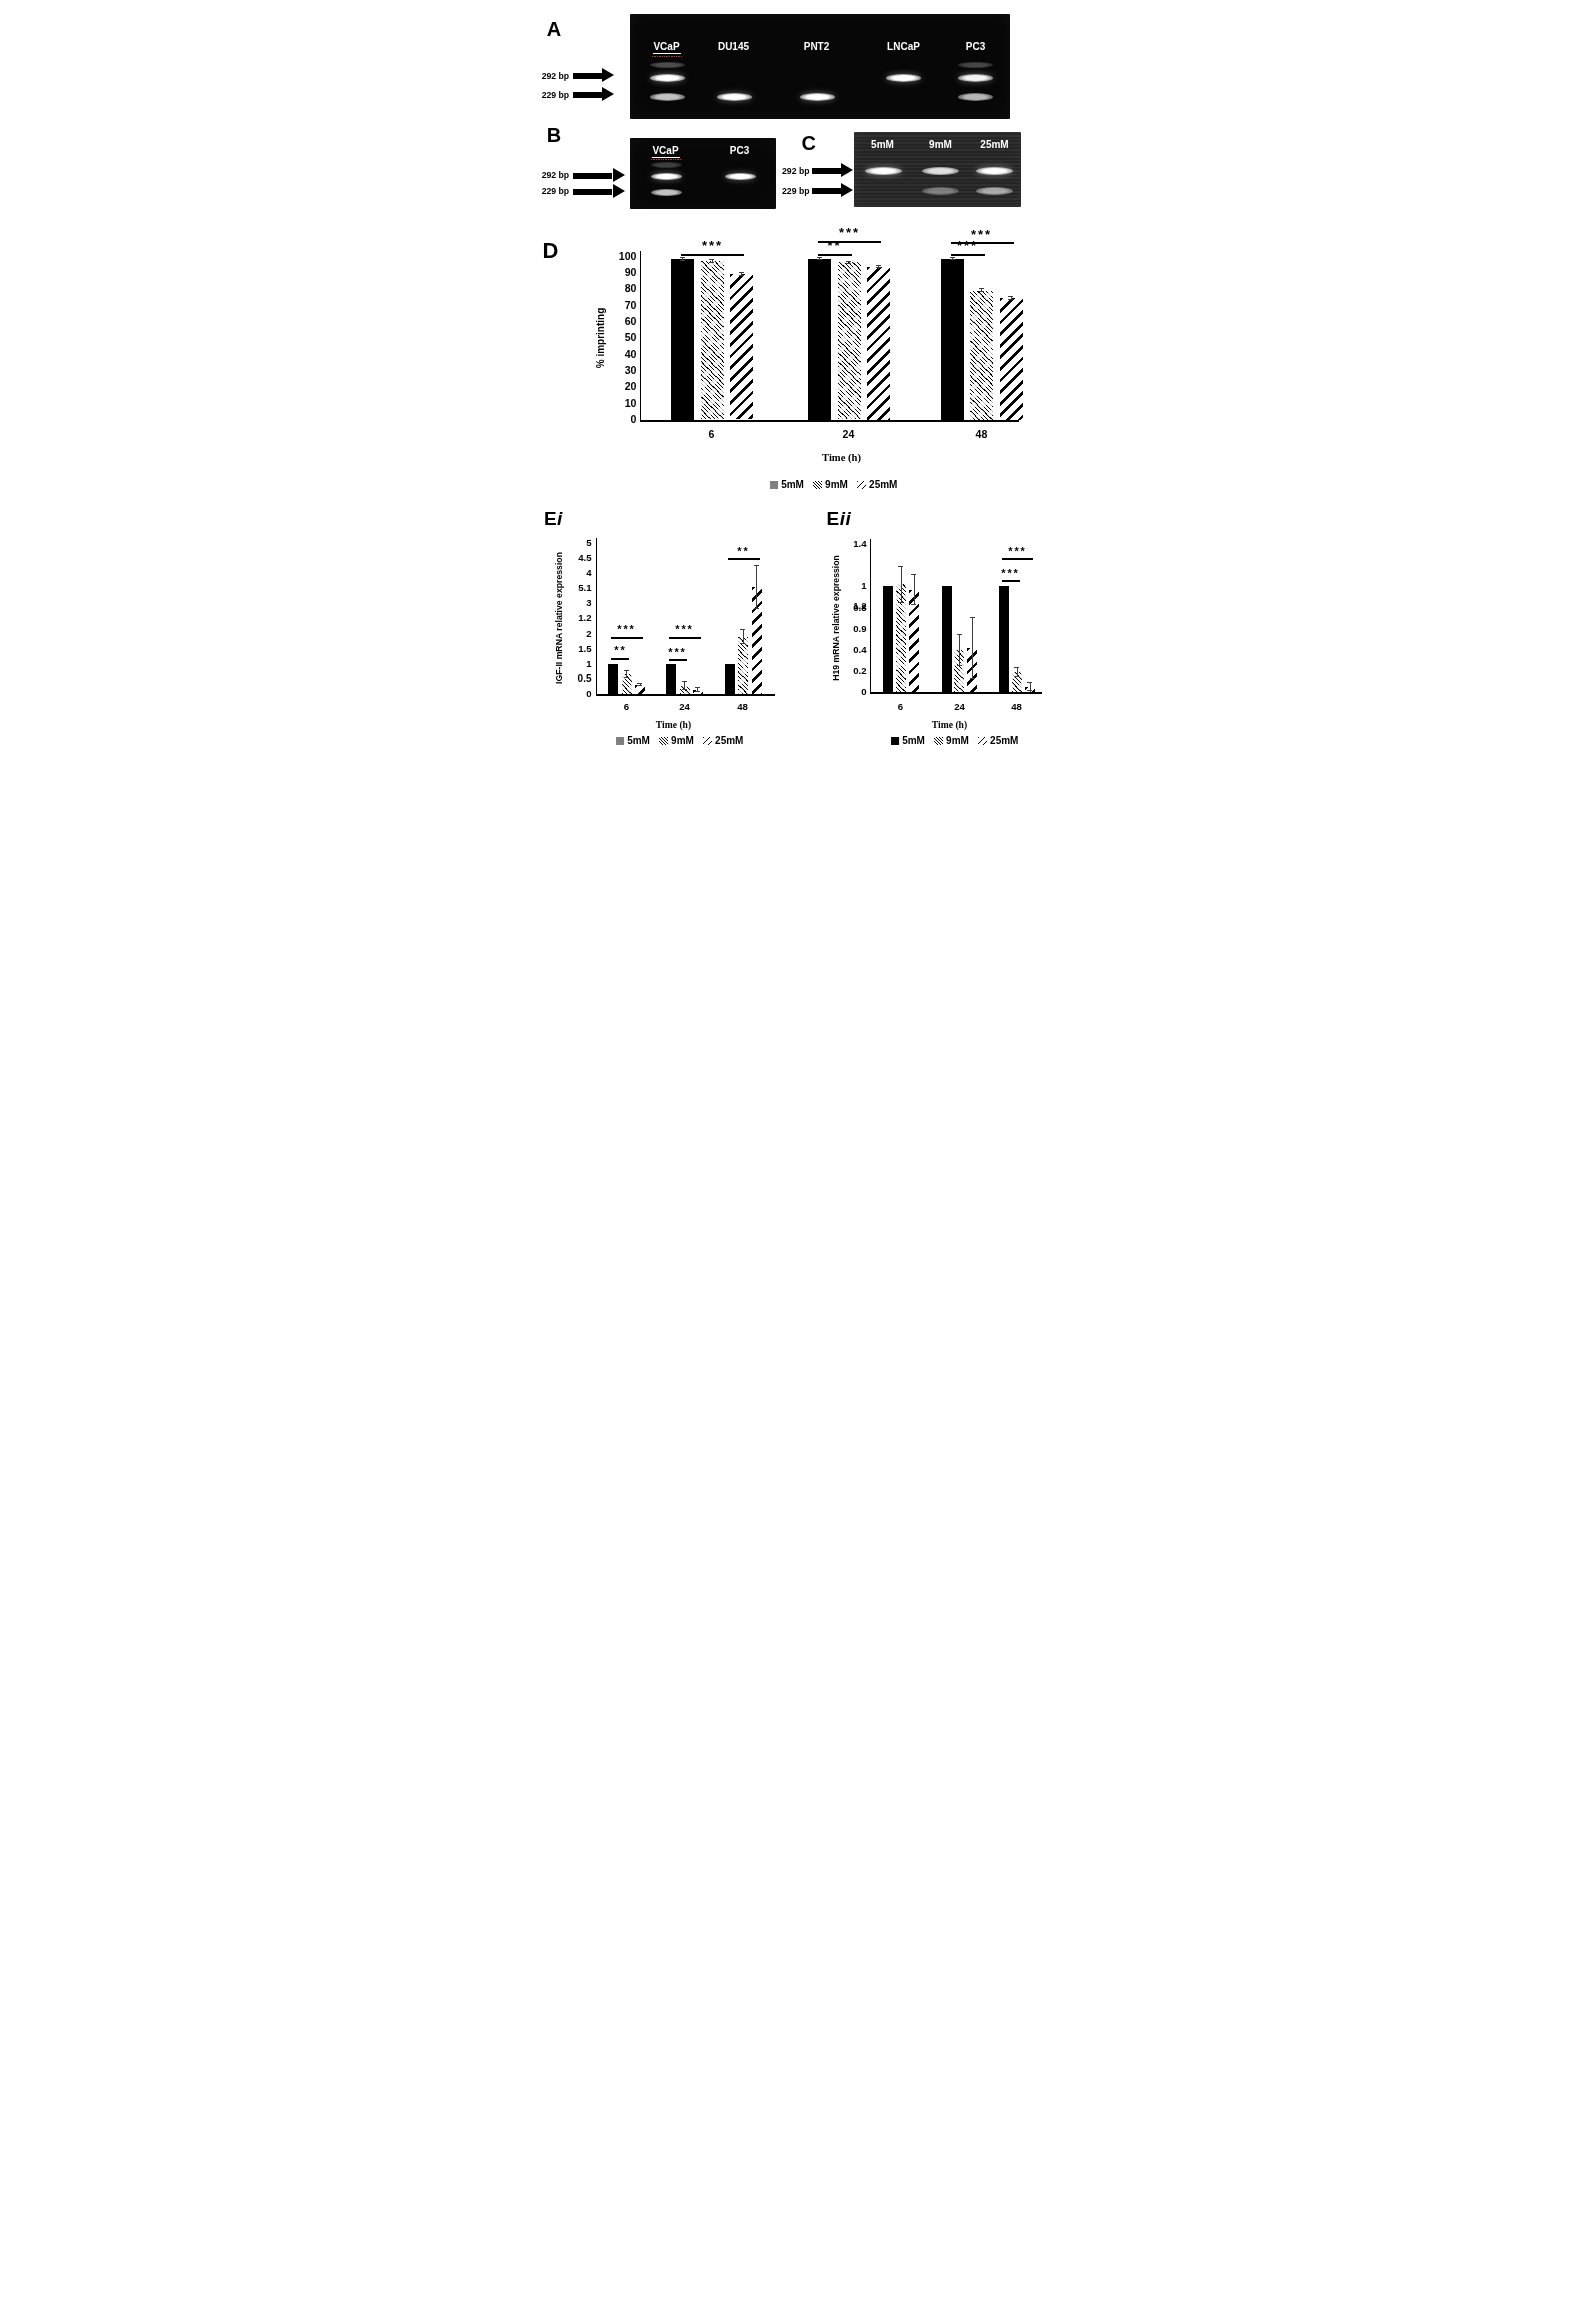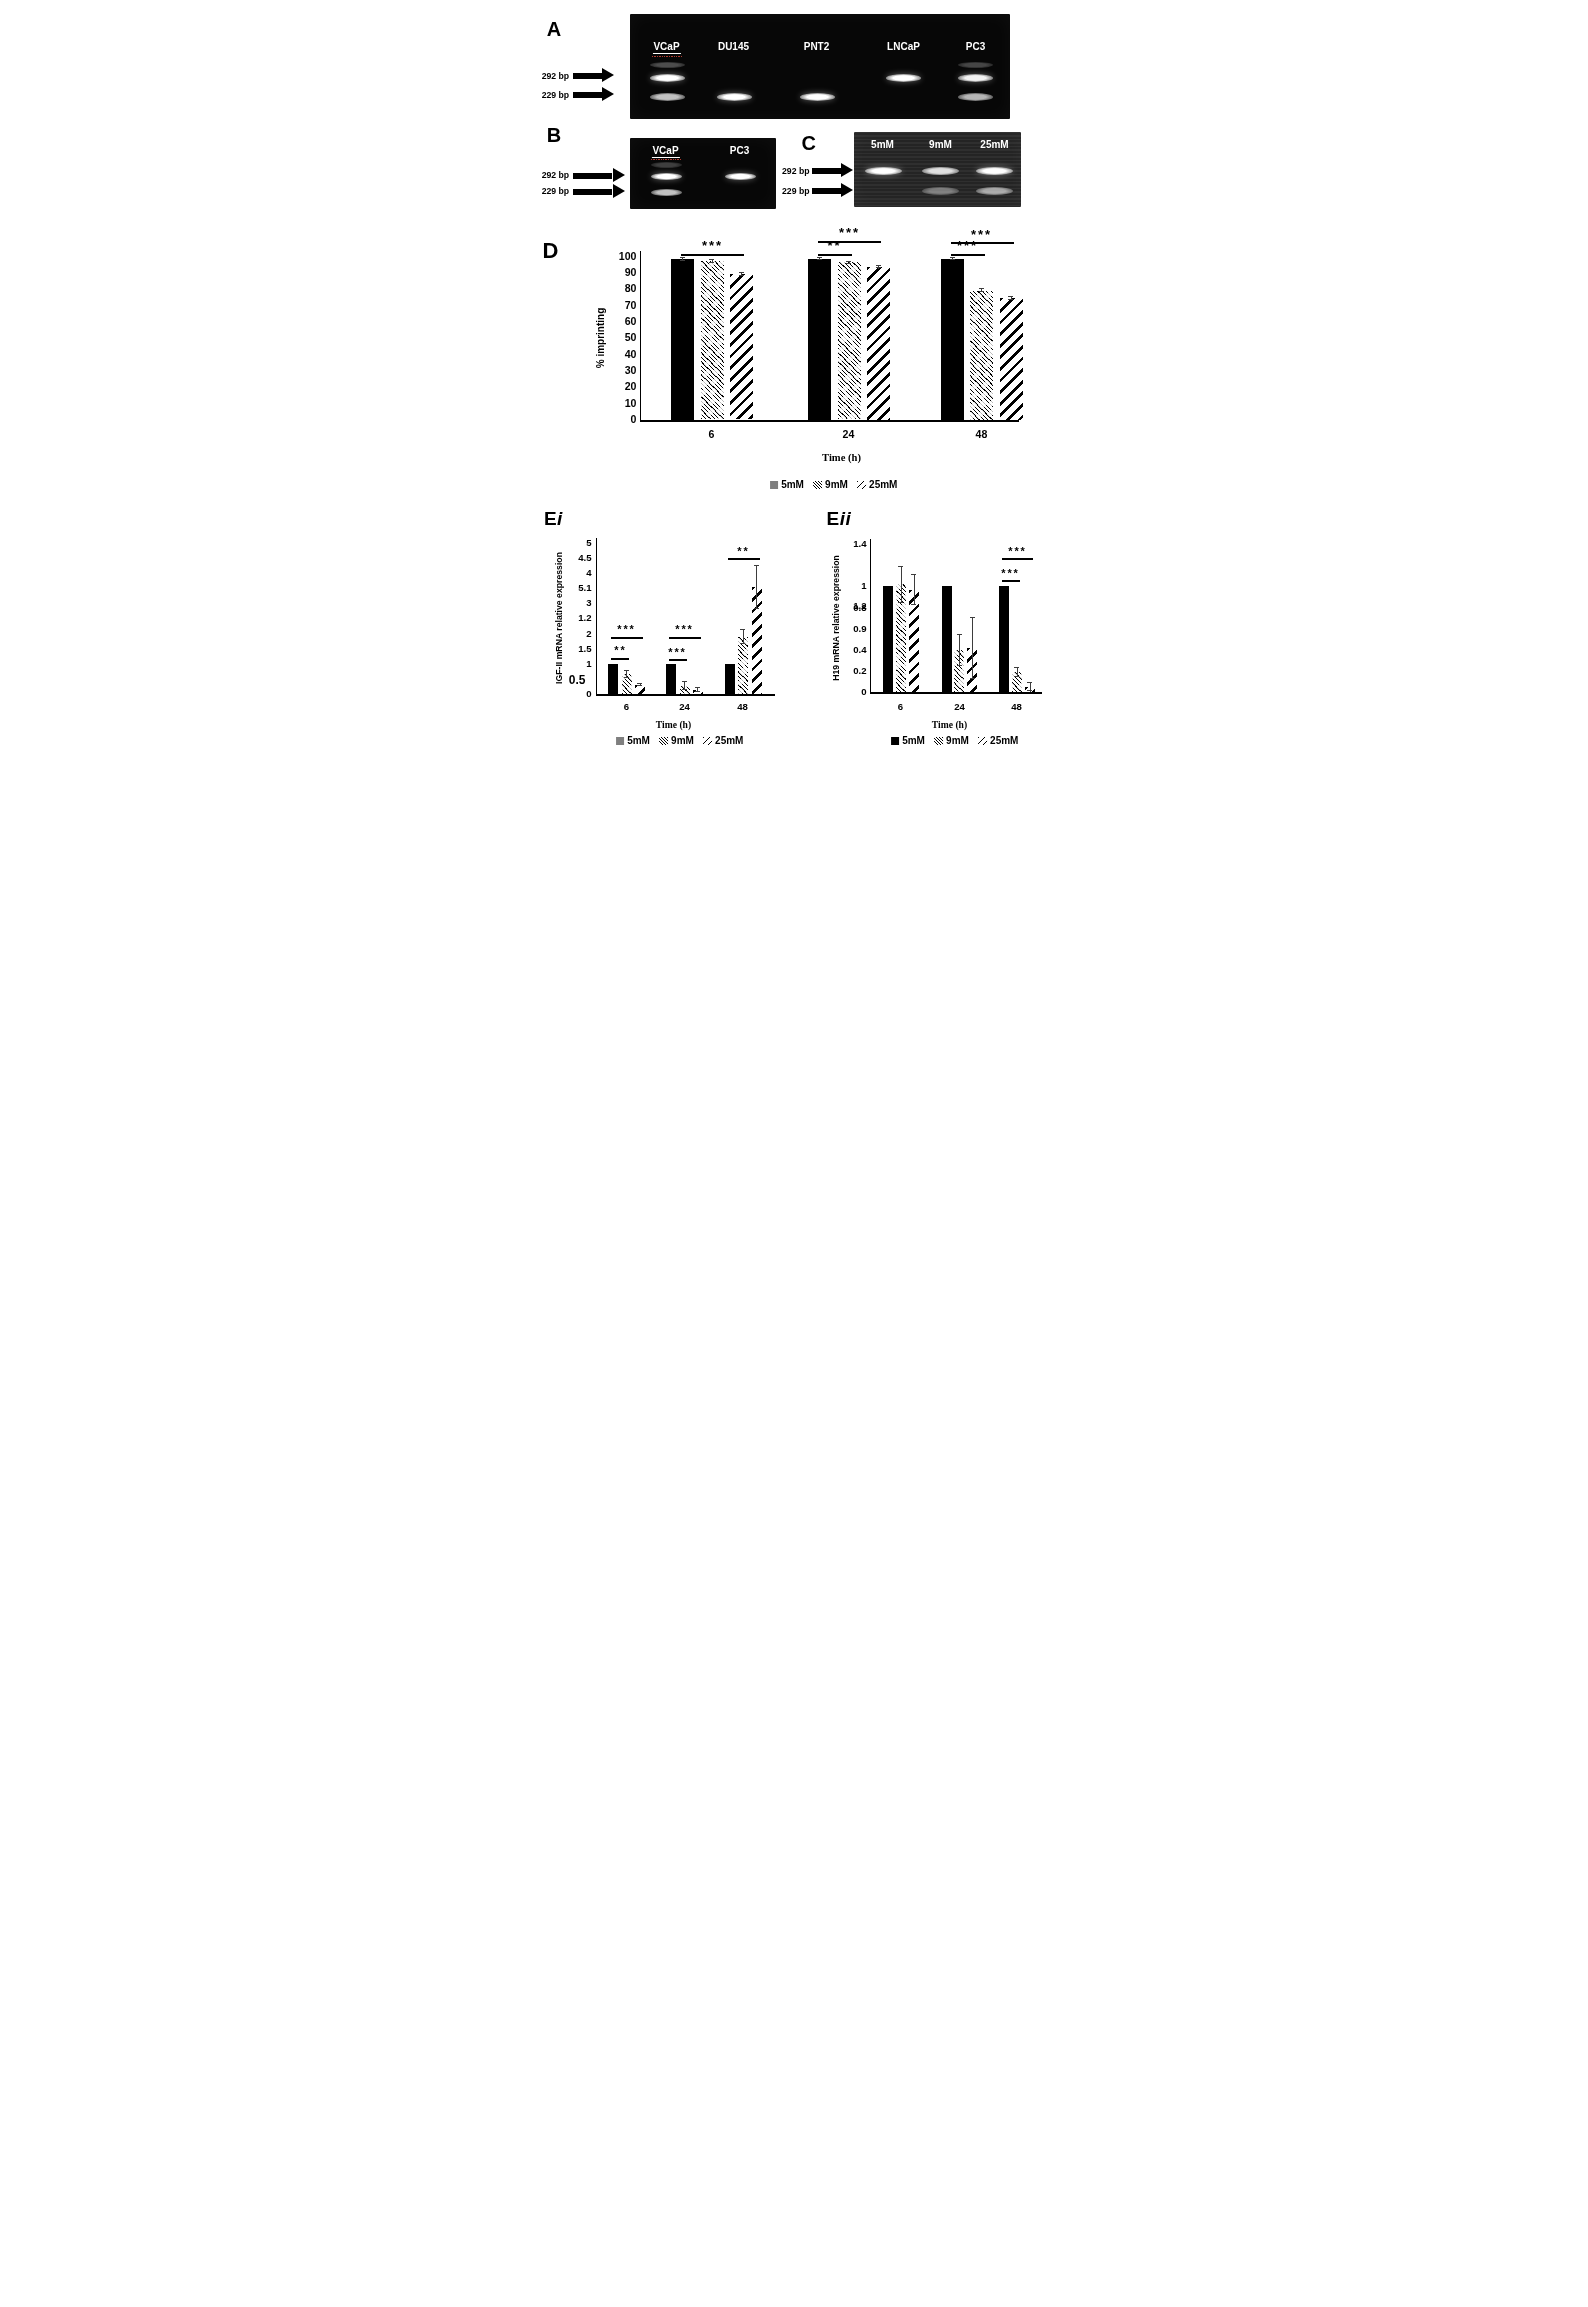--- a/index.html
+++ b/index.html
@@ -188,21 +188,21 @@
         <div class="legitem">
           <div class="legmark wide-hatch"></div>
           <div class="leglabel">25mM</div>
         </div>
       </div>
     </div>
   <div class="group" id="chart-ei">
       <div class="axis" style="left: 66px; top: 538px; width: 1.4px; height: 157px;"></div>
       <div class="axis" style="left: 66px; top: 694px; width: 179px; height: 1.9px;"></div>
       <div class="ytick" style="left: 34px; top: 689px; width: 28px; font-size: 9.6px;">0</div>
-      <div class="ytick" style="left: 28px; top: 674px; width: 28px; font-size: 12px;">0.5</div>
+      <div class="ytick" style="left: 34px; top: 674px; width: 28px; font-size: 10px;">0.5</div>
       <div class="ytick" style="left: 34px; top: 659px; width: 28px; font-size: 9.6px;">1</div>
       <div class="ytick" style="left: 34px; top: 644px; width: 28px; font-size: 9.6px;">1.5</div>
       <div class="ytick" style="left: 34px; top: 629px; width: 28px; font-size: 9.6px;">2</div>
       <div class="ytick" style="left: 34px; top: 613px; width: 28px; font-size: 9.6px;">1.2</div>
       <div class="ytick" style="left: 34px; top: 598px; width: 28px; font-size: 9.6px;">3</div>
       <div class="ytick" style="left: 34px; top: 583px; width: 28px; font-size: 9.6px;">5.1</div>
       <div class="ytick" style="left: 34px; top: 568px; width: 28px; font-size: 9.6px;">4</div>
       <div class="ytick" style="left: 34px; top: 553px; width: 28px; font-size: 9.6px;">4.5</div>
       <div class="ytick" style="left: 34px; top: 538px; width: 28px; font-size: 9.6px;">5</div>
       <div class="ylab" style="left: 29px; top: 618px; font-size: 8.7px;">IGF-II mRNA relative expression</div>

